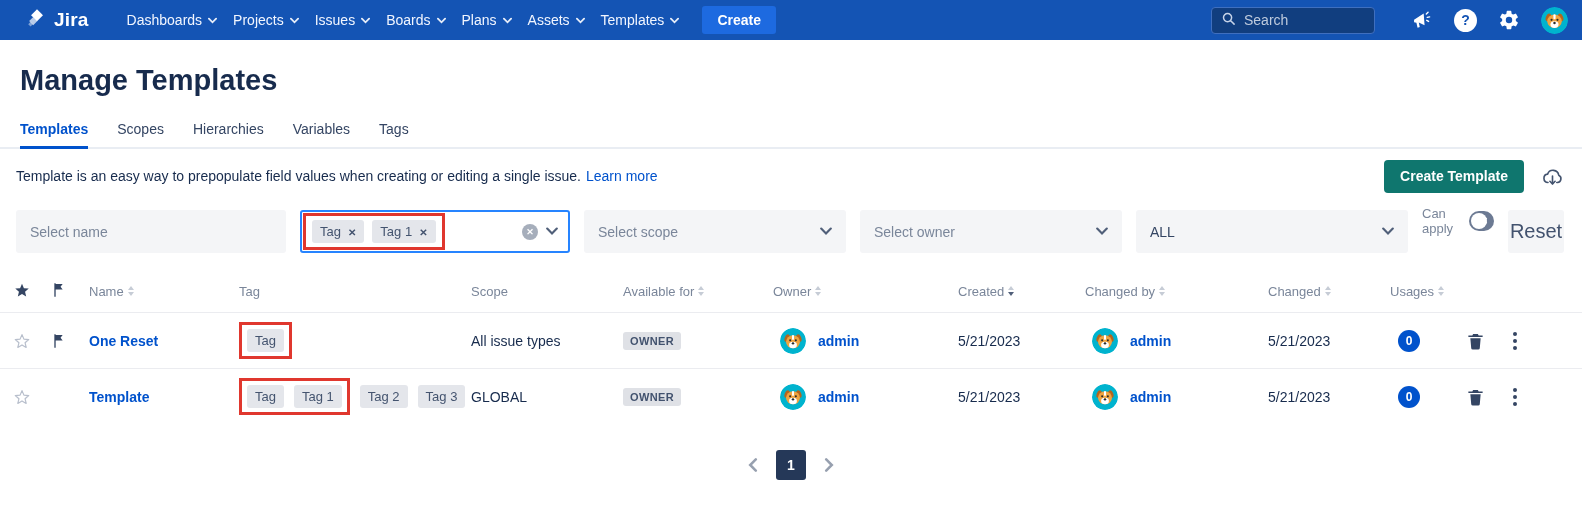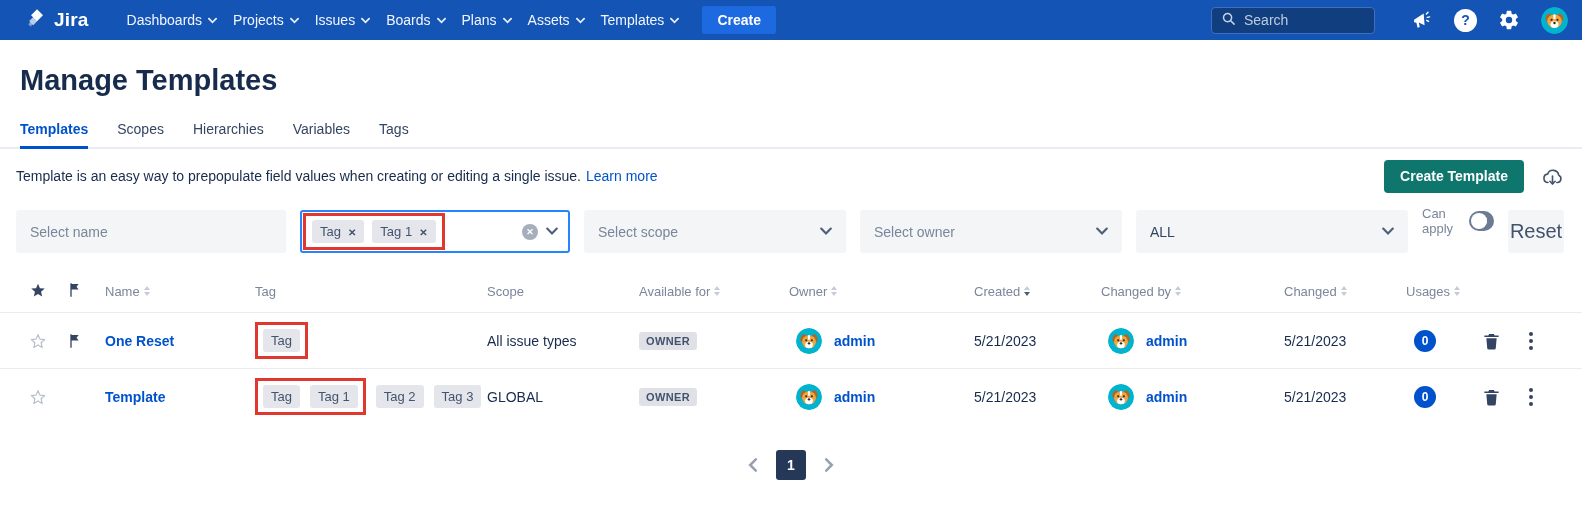--- a/index.html
+++ b/index.html
@@ -67,21 +67,21 @@
   .toggle { width:40px; height:20px; border-radius:10px; background:#6C7A93; position:relative; cursor:pointer; }
   .toggle .knob { position:absolute; left:2px; top:2px; width:16px; height:16px; border-radius:50%; background:#fff; }
   .toggle .cross { position:absolute; right:6px; top:0; height:20px; display:flex; align-items:center; }
   .toggle .cross::before { content:"\2715"; color:#fff; font-size:9px; font-weight:bold; }
   .reset-btn { width:56px; height:43px; background:#F4F5F7; border:none; border-radius:3px; font-size:20px;
                color:#42526E; cursor:pointer; font-family:"Liberation Sans", sans-serif; }
 
   
   .table { margin-top:17px; }
   .trow { display:grid; grid-template-columns:44px 38px 150px 232px 152px 150px 185px 127px 183px 122px 76px 40px 40px;
-          padding-left:16px; align-items:center; }
+          align-items:center; }
   .thead { height:42px; }
   .thead .hcell { display:flex; align-items:center; font-size:13px; color:#7A869A; padding-left:7px; }
   .sort { display:inline-flex; flex-direction:column; gap:2px; margin-left:4px; }
   .sort i { width:0; height:0; border-left:3.5px solid transparent; border-right:3.5px solid transparent; }
   .sort .up { border-bottom:4px solid #C6CCD6; }
   .sort .down { border-top:4px solid #C6CCD6; }
   .sort.desc .down { border-top-color:#505F79; }
   .tbody-row { height:56px; border-top:1px solid #EBECF0; }
   .cell { padding-left:7px; display:flex; align-items:center; font-size:14px; color:#172B4D; }
   .link { color:#0052CC; font-weight:bold; text-decoration:none; font-size:14px; cursor:pointer; }

